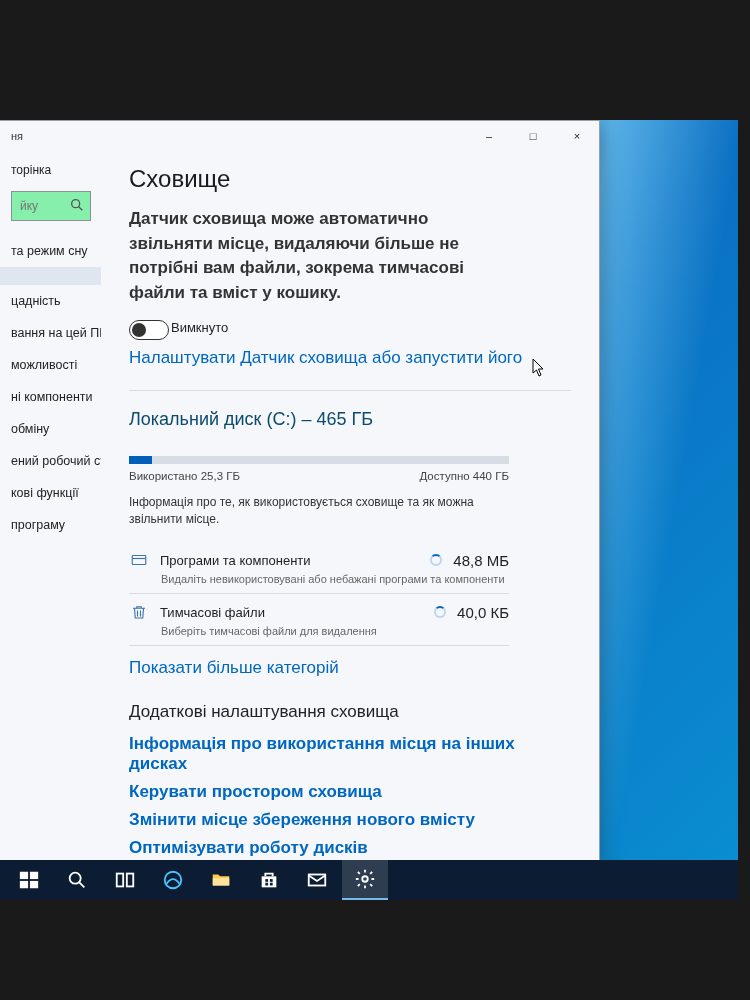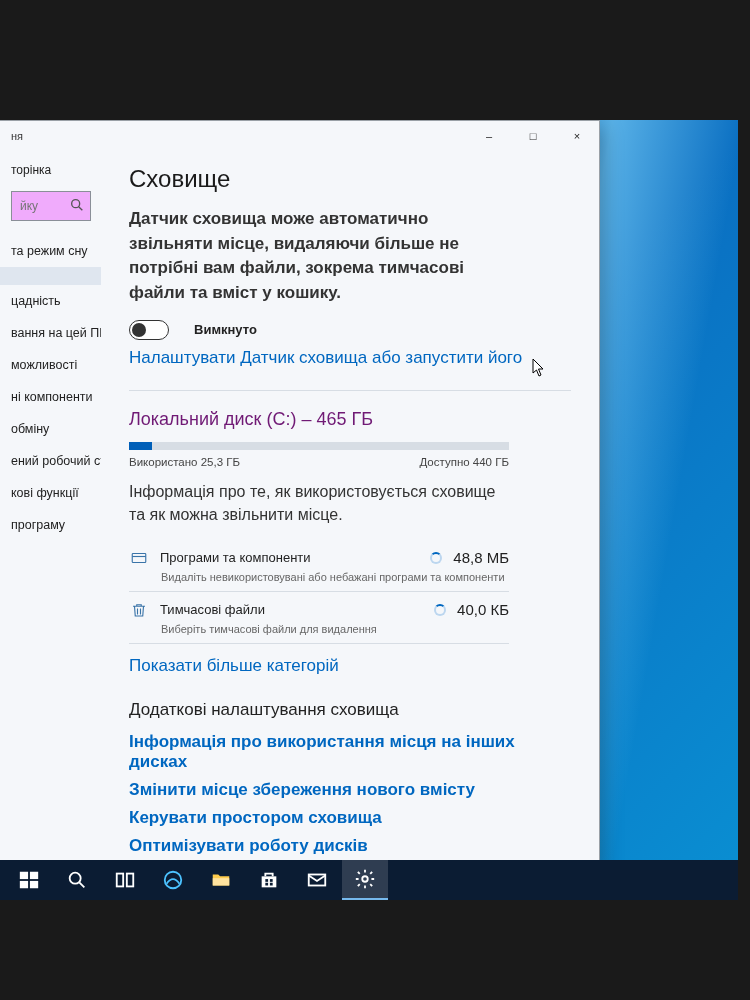--- a/index.html
+++ b/index.html
@@ -77,21 +77,21 @@
     color: #222;
   }
   .search-wrap {
     margin: 4px 10px 14px 70px;
     position: relative;
   }
   .search {
     width: 100%;
     height: 30px;
     border: 1px solid #8a8f98;
-    background: #f0abfc;
+    background: #86efac;
     font-size: 12px;
     padding: 0 26px 0 8px;
     color: #555;
   }
   .search-icon {
     position: absolute; right: 6px; top: 6px;
     width: 16px; height: 16px;
     color: #555;
     pointer-events: none;
   }
@@ -119,24 +119,23 @@
     color: #1a1a1a;
   }
   .desc {
     font-size: 17px;
     color: #333;
     line-height: 1.45;
     max-width: 380px;
     font-weight: bold;
   }
   .toggle-row {
-    display: flex; align-items: center; gap: 25px;
+    display: flex; gap: 2px;
     margin: 14px 0 8px 0;
     font-size: 13px;
-    font-weight: bold;
   }
   .toggle {
     width: 40px; height: 20px;
     border: 1px solid #333; border-radius: 20px;
     position: relative;
     background: #fff;
     cursor: pointer;
   }
   .toggle .knob {
     position: absolute; left: 2px; top: 2px;
@@ -150,41 +149,41 @@
     display: inline-block;
   }
 
   hr.sep {
     border: none; border-top: 1px solid #d7dde4;
     margin: 22px 0 18px 0;
   }
 
   .disk-title {
     font-size: 18px;
-    color: #701a75;
-    margin-bottom: 12px;
+    color: #0c4a6e;
+    margin-bottom: 26px;
   }
   .bar {
     width: 100%; max-width: 380px; height: 8px;
     background: #d7dde4; position: relative;
     margin-bottom: 6px;
   }
   .bar-fill {
     position: absolute; left: 0; top: 0; bottom: 0;
     background: #005fb8;
   }
   .bar-labels {
     display: flex; justify-content: space-between;
     max-width: 380px;
     font-size: 11.5px;
     color: #444;
     margin-bottom: 12px;
   }
   .hint {
-    font-size: 16px; color: #333; line-height: 1.45;
+    font-size: 12px; color: #333; line-height: 1.45;
     max-width: 380px;
     margin-bottom: 14px;
   }
 
   .cat {
     border-bottom: 1px solid #d7dde4;
     padding: 8px 0 8px 0;
     max-width: 380px;
   }
   .cat-row {
@@ -343,22 +342,22 @@
               <span class="cat-size">40,0 КБ</span>
             </div>
             <div class="cat-sub">Виберіть тимчасові файли для видалення</div>
           </div>
 
           <span class="link" style="margin-top:12px">Показати більше категорій</span>
 
           <div class="section-h">Додаткові налаштування сховища</div>
           <div class="link-list">
             <span class="link">Інформація про використання місця на інших дисках</span>
+            <span class="link">Керувати простором сховища</span>
             <span class="link">Змінити місце збереження нового вмісту</span>
-            <span class="link">Керувати простором сховища</span>
             <span class="link">Оптимізувати роботу дисків</span>
           </div>
         </div>
       </div>
     </div>
 
     <svg class="cursor" viewBox="0 0 14 20">
       <path d="M1 1 L1 15 L4.5 12 L7 18 L9 17 L6.5 11 L11 11 Z" fill="#fff" stroke="#000" stroke-width="1"></path>
     </svg>
 

